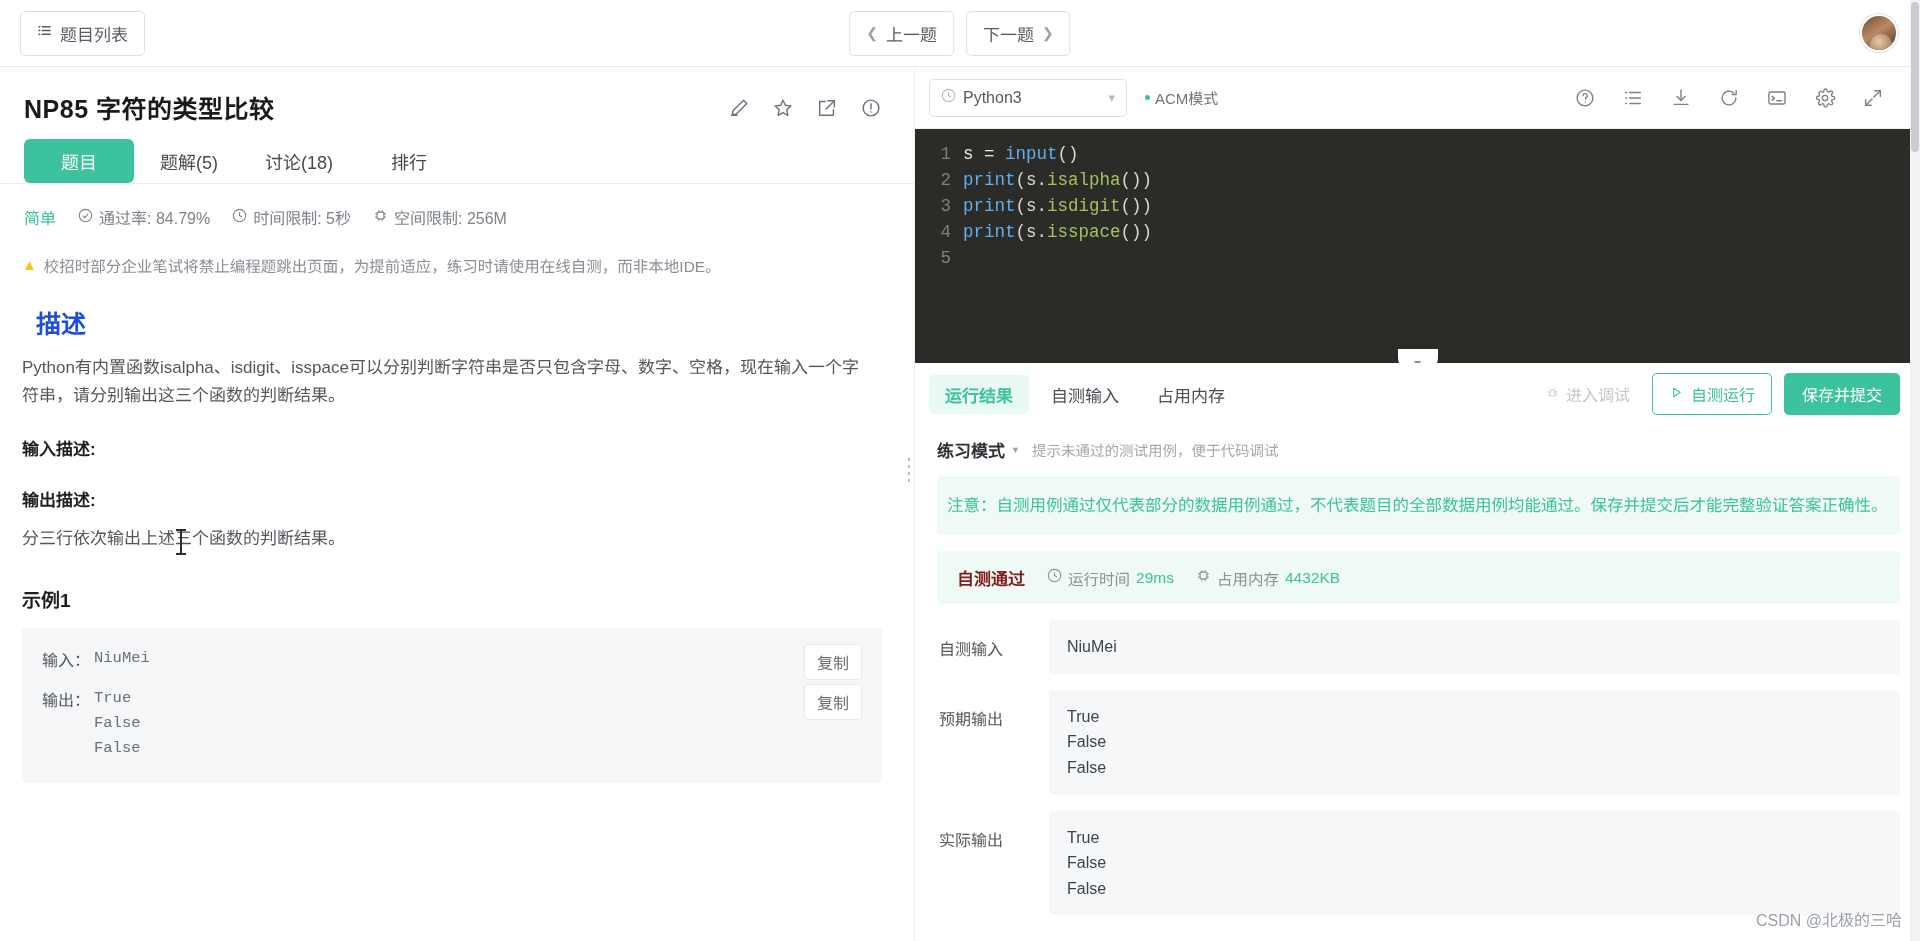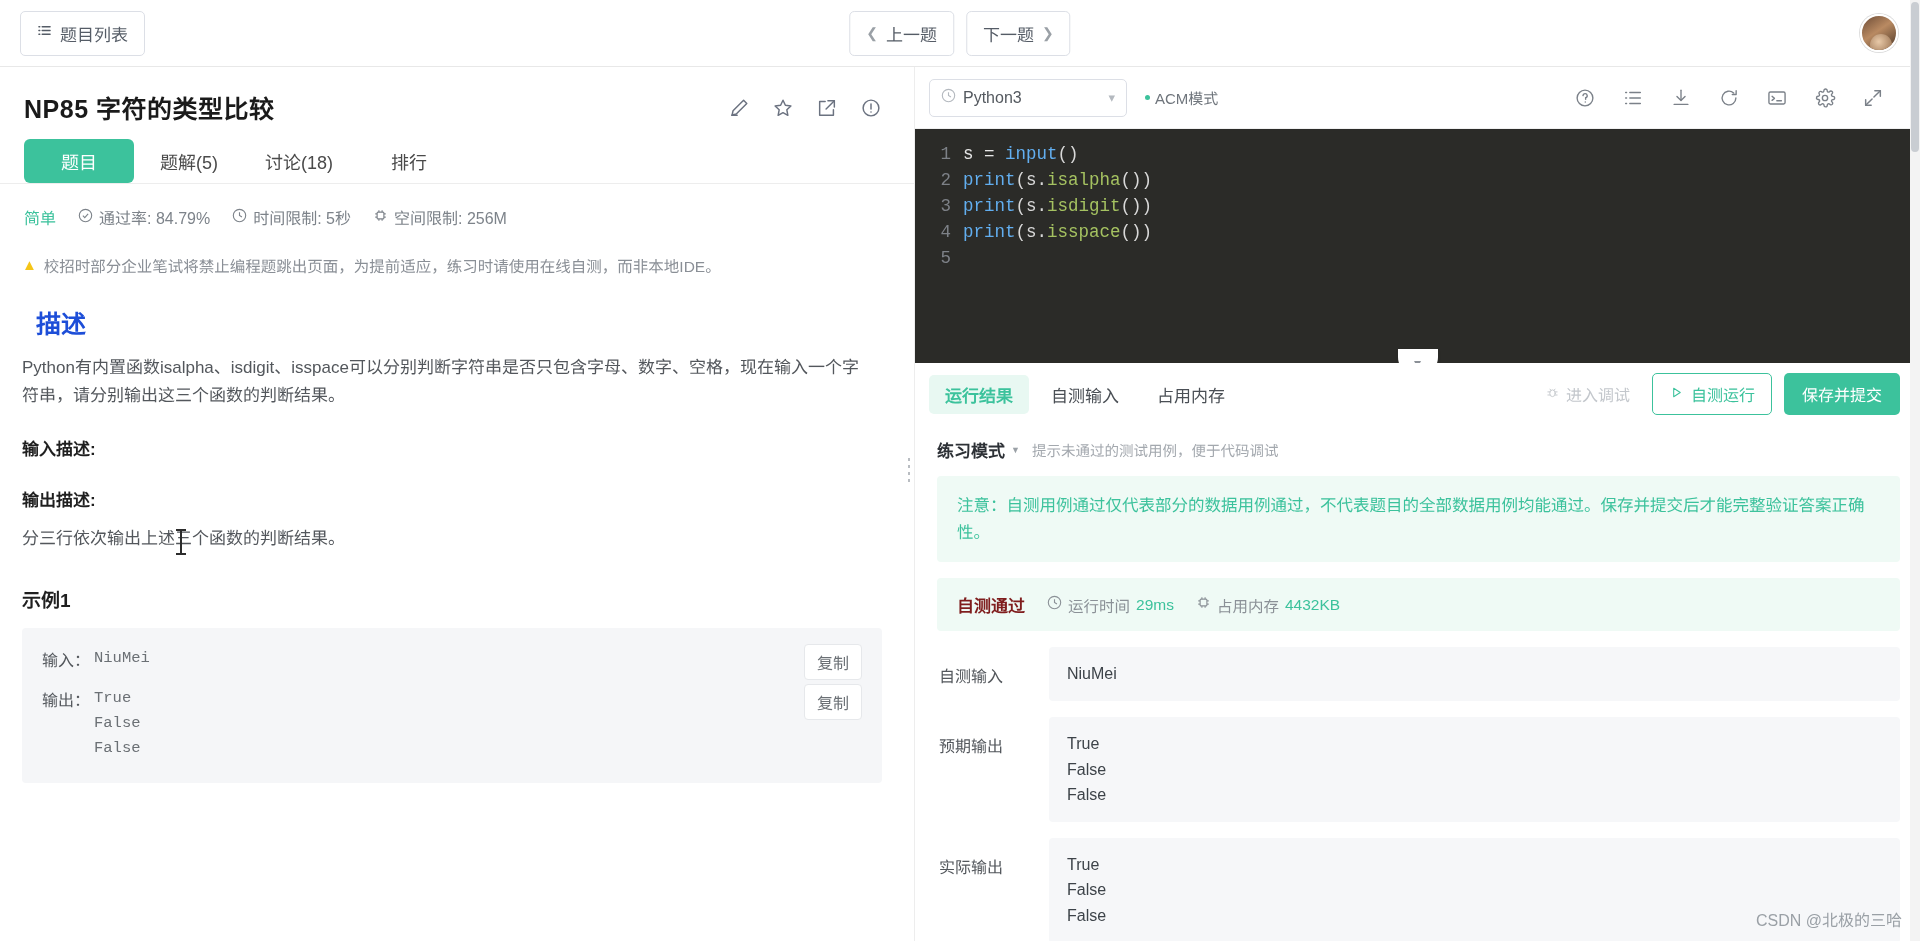--- a/index.html
+++ b/index.html
@@ -230,21 +230,21 @@
   .result-body { background: #fff; padding: 0 20px 0 22px; height: 516px; overflow: hidden; }
   .mode-row { display: flex; align-items: center; gap: 12px; padding: 12px 0 0 0; }
   .mode-name {
     font-size: 17px; font-weight: bold; color: #2d3136;
     display: inline-flex; align-items: center; gap: 6px; cursor: pointer;
   }
   .mode-name .tri { font-size: 9px; color: #9aa0a6; }
   .mode-hint { font-size: 14.5px; color: #a3a8ae; }
   .notice {
     margin-top: 14px; background: #effaf5; border-radius: 4px;
-    padding: 16px 20px; color: #3cc29c; font-size: 16.5px; line-height: 1.65;
+    padding: 16px 10px; color: #3cc29c; font-size: 16.5px; line-height: 1.65;
   }
   .pass-bar {
     margin-top: 16px; background: #effaf5; border-radius: 4px;
     padding: 14px 20px; display: flex; align-items: center; gap: 22px;
   }
   .pass-label { font-size: 17px; font-weight: bold; color: #7f1d1d; }
   .pass-item {
     font-size: 15.5px; color: #8b9197; display: inline-flex; align-items: center; gap: 6px;
   }
   .pass-item b { color: #3cc29c; font-weight: normal; }

